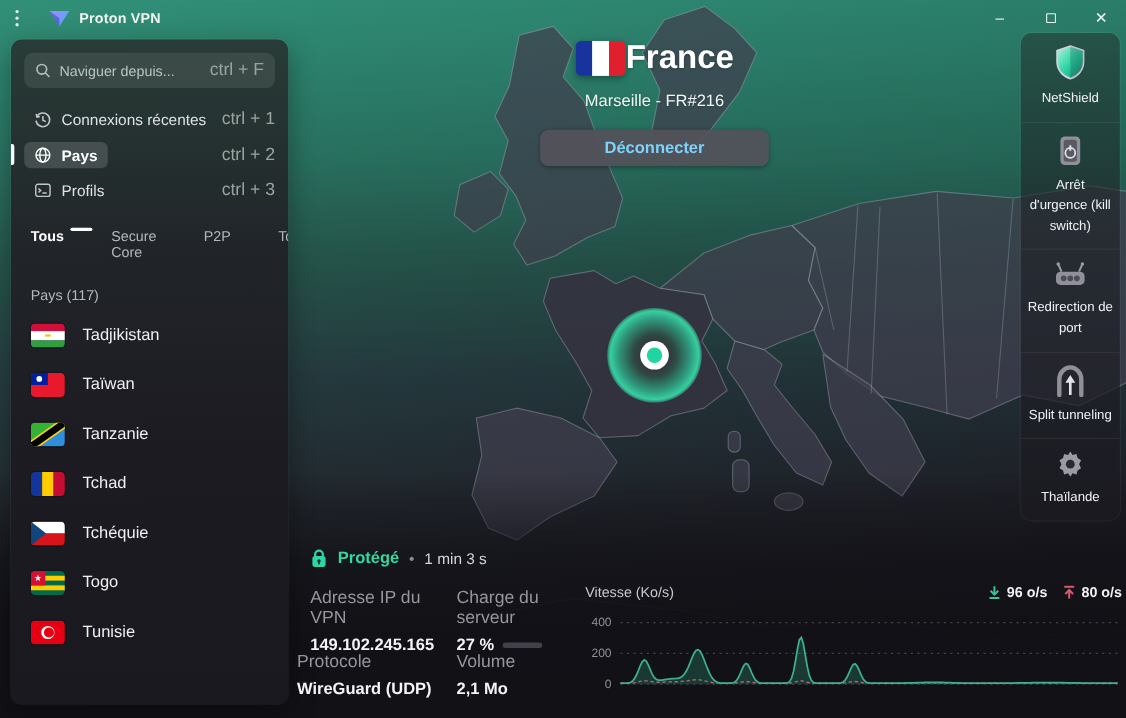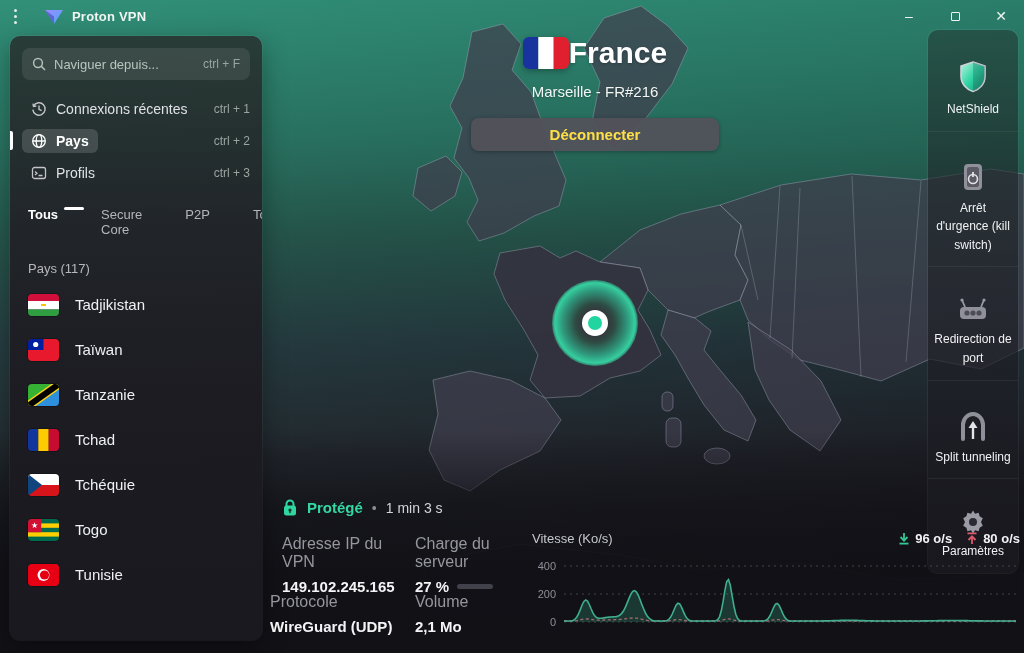--- a/index.html
+++ b/index.html
@@ -22,21 +22,21 @@
   .win-btn .sq { width:9px; height:9px; border:1px solid #eef5f1; border-radius:1px; }
 
   
   .sidebar { position:absolute; left:10px; top:36px; width:252px; height:604px; border-radius:10px; overflow:hidden;
     background: linear-gradient(180deg, rgba(40,54,50,0.92) 0%, rgba(33,35,40,0.95) 30%, rgba(28,27,33,0.97) 60%, rgba(26,25,31,0.98) 100%);
     box-shadow: 0 0 0 1px rgba(255,255,255,0.05), 0 8px 24px rgba(0,0,0,0.35); }
   .searchbox { margin:12px 12px 14px; height:32px; background:rgba(255,255,255,0.09); border-radius:8px;
     display:flex; align-items:center; padding:0 10px; gap:8px; }
   .searchbox input { flex:1; background:transparent; border:none; outline:none; color:#e8eeec; font-size:13px; font-family:inherit; min-width:0; }
   .searchbox input::placeholder { color:#b9c4bf; }
-  .kbd { color:#9aa5a0; font-size:12px; white-space:nowrap; }
+  .kbd { color:#9aa5a0; font-size:16px; white-space:nowrap; }
   .nav { display:flex; flex-direction:column; gap:3px; }
   .nav-row { position:relative; display:flex; align-items:center; margin:0 12px; height:29px; cursor:pointer; }
   .nav-main { display:flex; align-items:center; gap:9px; padding:4px 9px; border-radius:6px; color:#dfe1e4; font-size:14px; }
   .nav-row.active .nav-main { background:rgba(255,255,255,0.15); color:#fff; font-weight:600; }
   .nav-row.active .indicator { position:absolute; left:-12px; top:5px; width:3px; height:19px; border-radius:0 2px 2px 0; background:#fff; }
   .nav-row .kbd { margin-left:auto; }
   .tabs { display:flex; gap:17px; margin:20px 18px 0; }
   .tab { font-size:13px; color:#b4b6bc; cursor:pointer; display:flex; flex-direction:row; align-items:flex-start; gap:6px; }
   .tab.active { color:#fff; font-weight:600; }
   .tab .underline { width:20px; height:3px; border-radius:2px; background:transparent; }
@@ -46,36 +46,36 @@
   .flag { width:31px; height:22px; border-radius:4px; overflow:hidden; flex:none; display:flex; box-shadow:0 0 0 1px rgba(0,0,0,0.25); }
   .flag svg { display:block; }
   .country-name { font-size:15px; color:#eef0f2; }
 
   
   .connect-head { position:absolute; left:430px; top:36px; width:330px; display:flex; flex-direction:column; align-items:center; }
   .head-row { display:flex; align-items:center; }
   .head-flag { width:46px; height:32px; border-radius:6px; overflow:hidden; display:flex; box-shadow:0 2px 6px rgba(0,0,0,0.3); }
   .head-title { font-size:30px; font-weight:700; color:#fff; text-shadow:0 1px 3px rgba(0,0,0,0.25); }
   .head-sub { margin-top:13px; font-size:15px; color:#f2f7f5; text-shadow:0 1px 2px rgba(0,0,0,0.25); }
-  .disconnect-btn { margin-top:18px; width:248px; height:33px; border:none; border-radius:8px; cursor:pointer;
-    background:rgba(82,81,90,0.92); color:#fde047; font-size:15px; font-weight:600; font-family:inherit;
+  .disconnect-btn { margin-top:18px; width:208px; height:33px; border:none; border-radius:8px; cursor:pointer;
+    background:rgba(82,81,90,0.92); color:#7dd3fc; font-size:15px; font-weight:600; font-family:inherit;
     box-shadow:0 1px 4px rgba(0,0,0,0.3); }
 
   
   .marker { position:absolute; left:552px; top:280px; width:86px; height:86px; border-radius:50%;
     background: radial-gradient(circle, #352e3a 0%, #352e3a 15%, #2e4a42 32%, #2f9a7e 54%, #36cf9f 66%, rgba(54,207,159,0.30) 72%, rgba(54,207,159,0) 78%); }
   .marker .core { position:absolute; left:50%; top:50%; width:26px; height:26px; margin:-13px 0 0 -13px; border-radius:50%; background:#fff;
     display:flex; align-items:center; justify-content:center; }
   .marker .dot { width:14px; height:14px; border-radius:50%; background:#20d5a0; }
 
   
   .rail { position:absolute; right:6px; top:30px; width:90px; border-radius:10px; overflow:hidden;
     background: linear-gradient(180deg, rgba(34,52,47,0.55) 0%, rgba(30,32,38,0.66) 45%, rgba(27,26,33,0.78) 100%);
     box-shadow:0 0 0 1px rgba(255,255,255,0.06); }
-  .rail-item { display:flex; flex-direction:column; align-items:center; padding:30px 5px 12px; cursor:pointer;
+  .rail-item { display:flex; flex-direction:column; align-items:center; padding:10px 5px 12px; cursor:pointer;
     border-bottom:1px solid rgba(255,255,255,0.06); }
   .rail-item:last-child { border-bottom:none; }
   .rail-label { margin-top:7px; font-size:12px; line-height:1.55; color:#f0f2f4; text-align:center; }
 
   
   .status-row { position:absolute; left:282px; top:499px; display:flex; align-items:center; gap:9px; }
   .protected-label { color:#35d7a1; font-size:15px; font-weight:700; }
   .dot-sep { color:#8a8b93; font-size:14px; }
   .session-time { color:#d4d5da; font-size:14px; }
   .field { position:absolute; width:130px; }
@@ -369,21 +369,21 @@
         <line x1="14" y1="28" x2="14" y2="16" stroke="#e2e3e8" stroke-width="2.4"></line>
         <polygon points="14,10 9.5,17 18.5,17" fill="#e2e3e8"></polygon>
       </svg>
       <span class="rail-label">Split tunneling</span>
     </div>
     <div class="rail-item">
       <svg width="26" height="26" viewBox="0 0 26 26">
         <path fill="#9a9ba4" d="M13,1.5 l2,3.2 3.6-1 1,3.6 3.2,2 -1.8,3.7 1.8,3.7 -3.2,2 -1,3.6 -3.6,-1 -2,3.2 -2,-3.2 -3.6,1 -1,-3.6 -3.2,-2 1.8,-3.7 -1.8,-3.7 3.2,-2 1,-3.6 3.6,1 Z"></path>
         <circle cx="13" cy="13" r="4" fill="#2a2a32"></circle>
       </svg>
-      <span class="rail-label">Paramètres</span>
+      <span class="rail-label">Thaïlande</span>
     </div>
   </div>
 
   <div class="status-row">
     <svg width="16" height="17" viewBox="0 0 16 17">
       <path d="M4.5,7 V5 a3.5,3.5 0 0 1 7,0 V7" fill="none" stroke="#2fd6a0" stroke-width="2"></path>
       <rect x="2" y="6.5" width="12" height="10" rx="2.5" fill="#2fd6a0"></rect>
       <circle cx="8" cy="11" r="1.6" fill="#14342a"></circle>
         <rect x="7.3" y="11.5" width="1.4" height="2.6" fill="#14342a"></rect>
     </svg>

